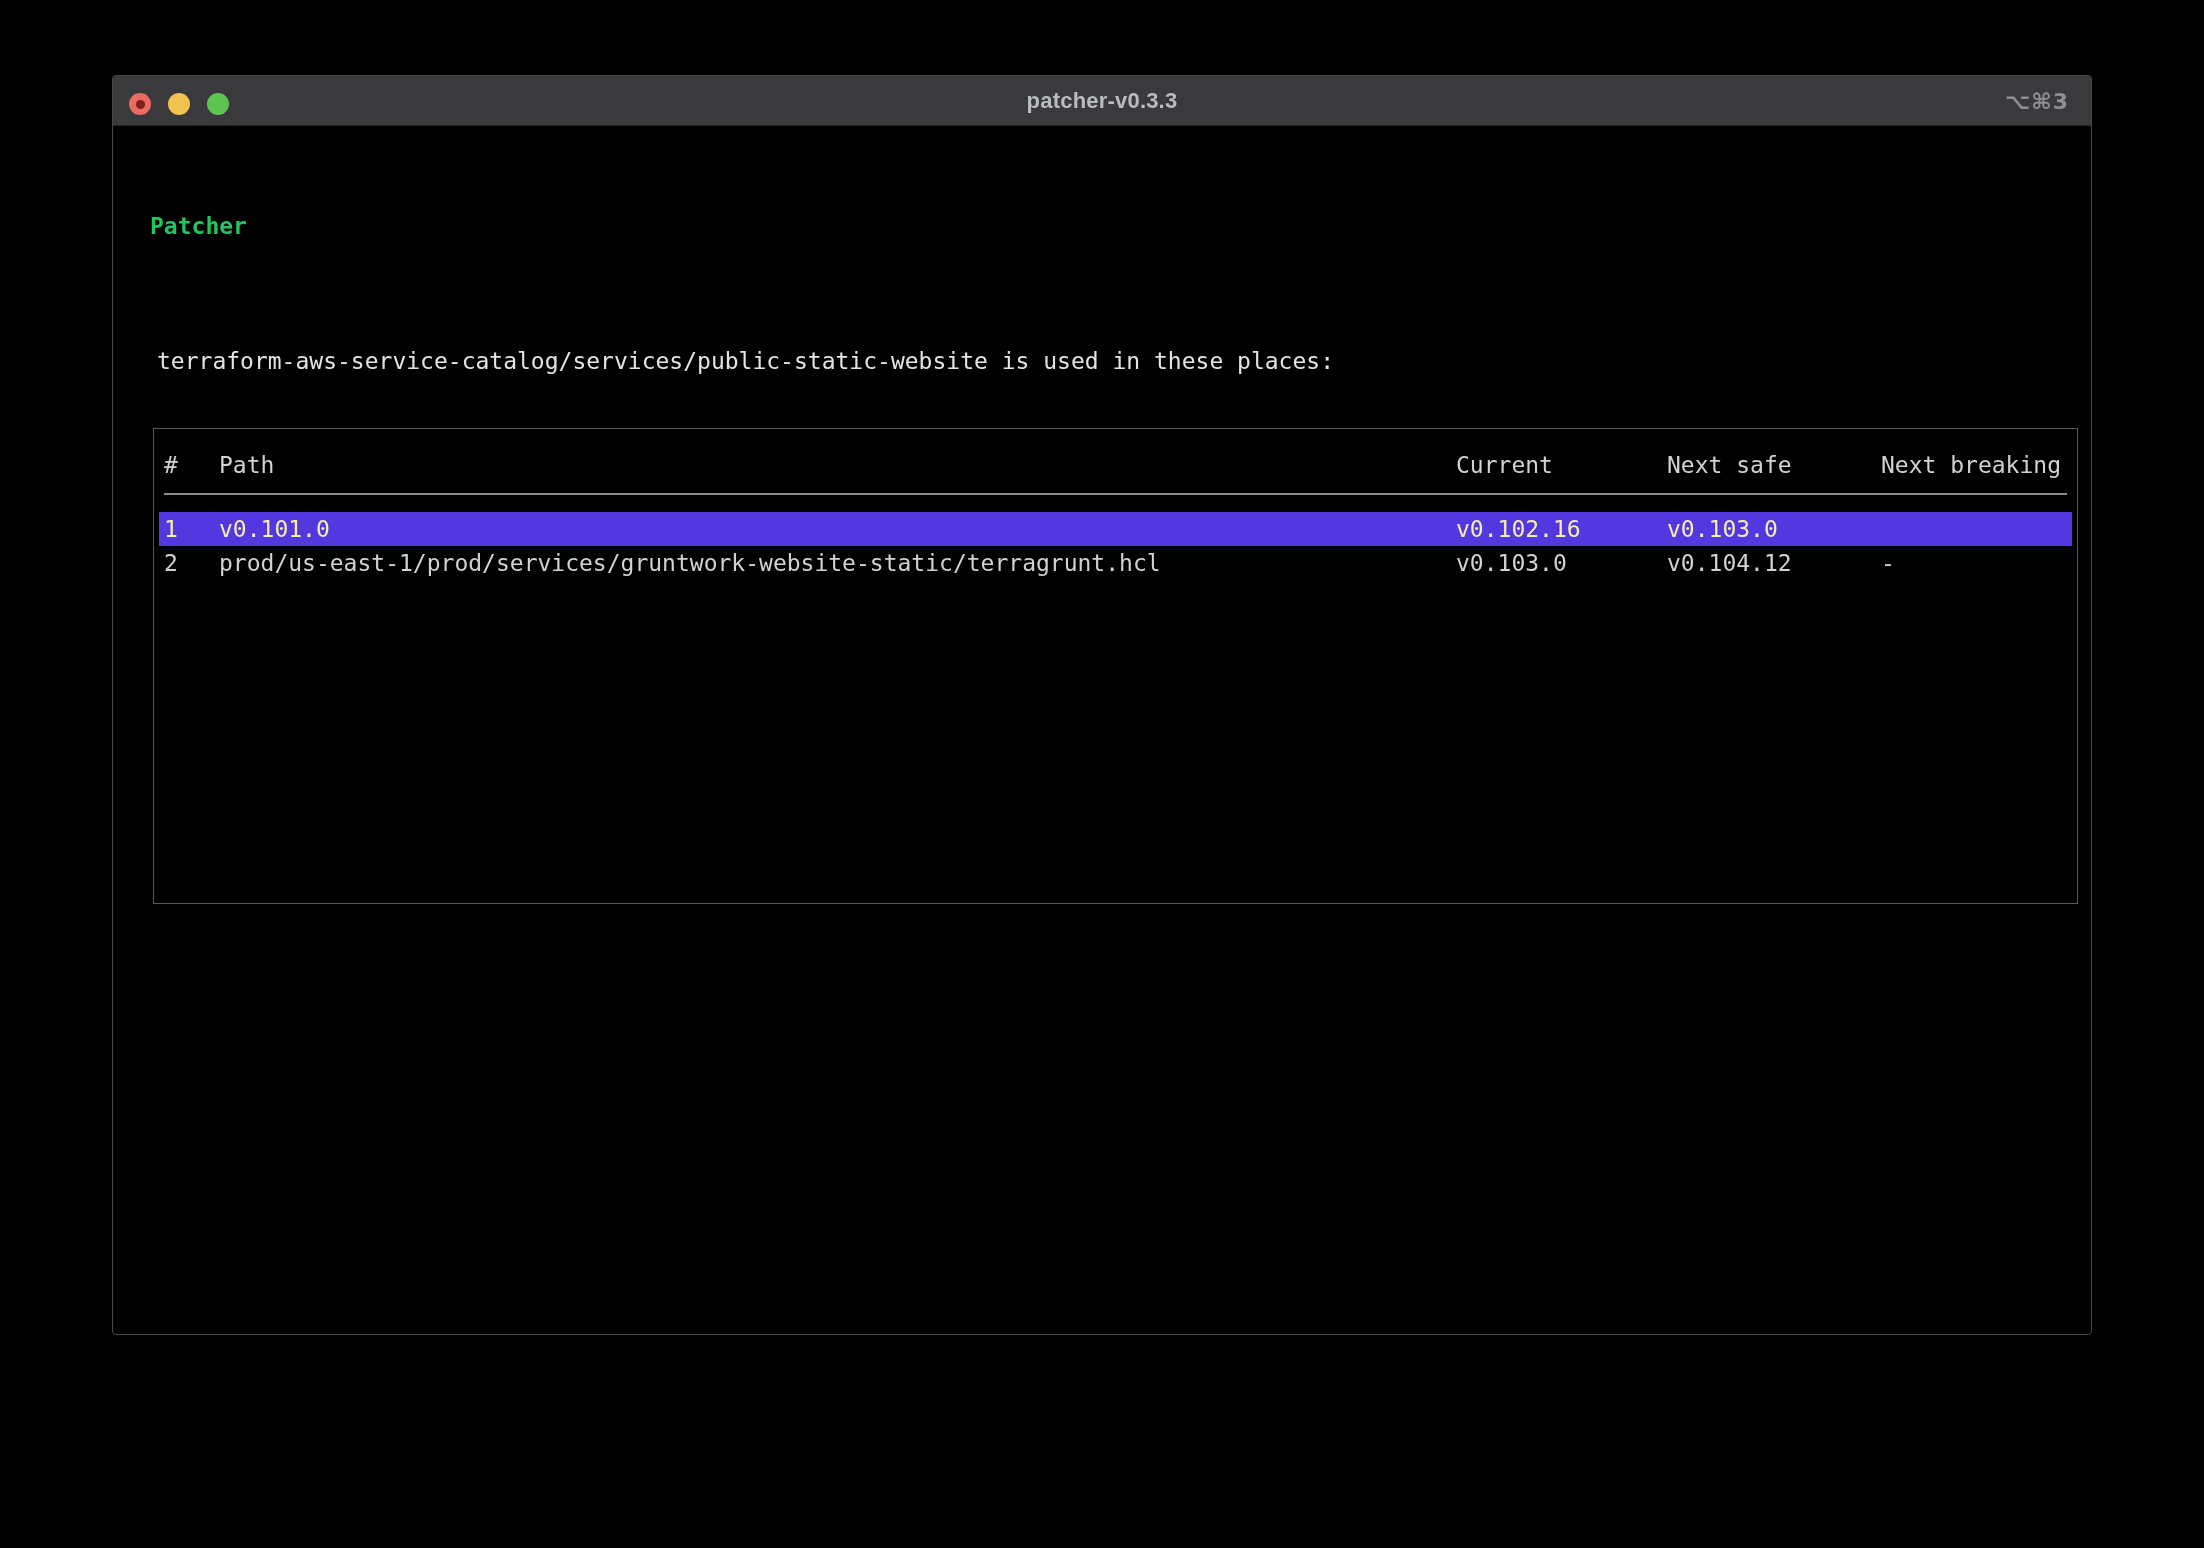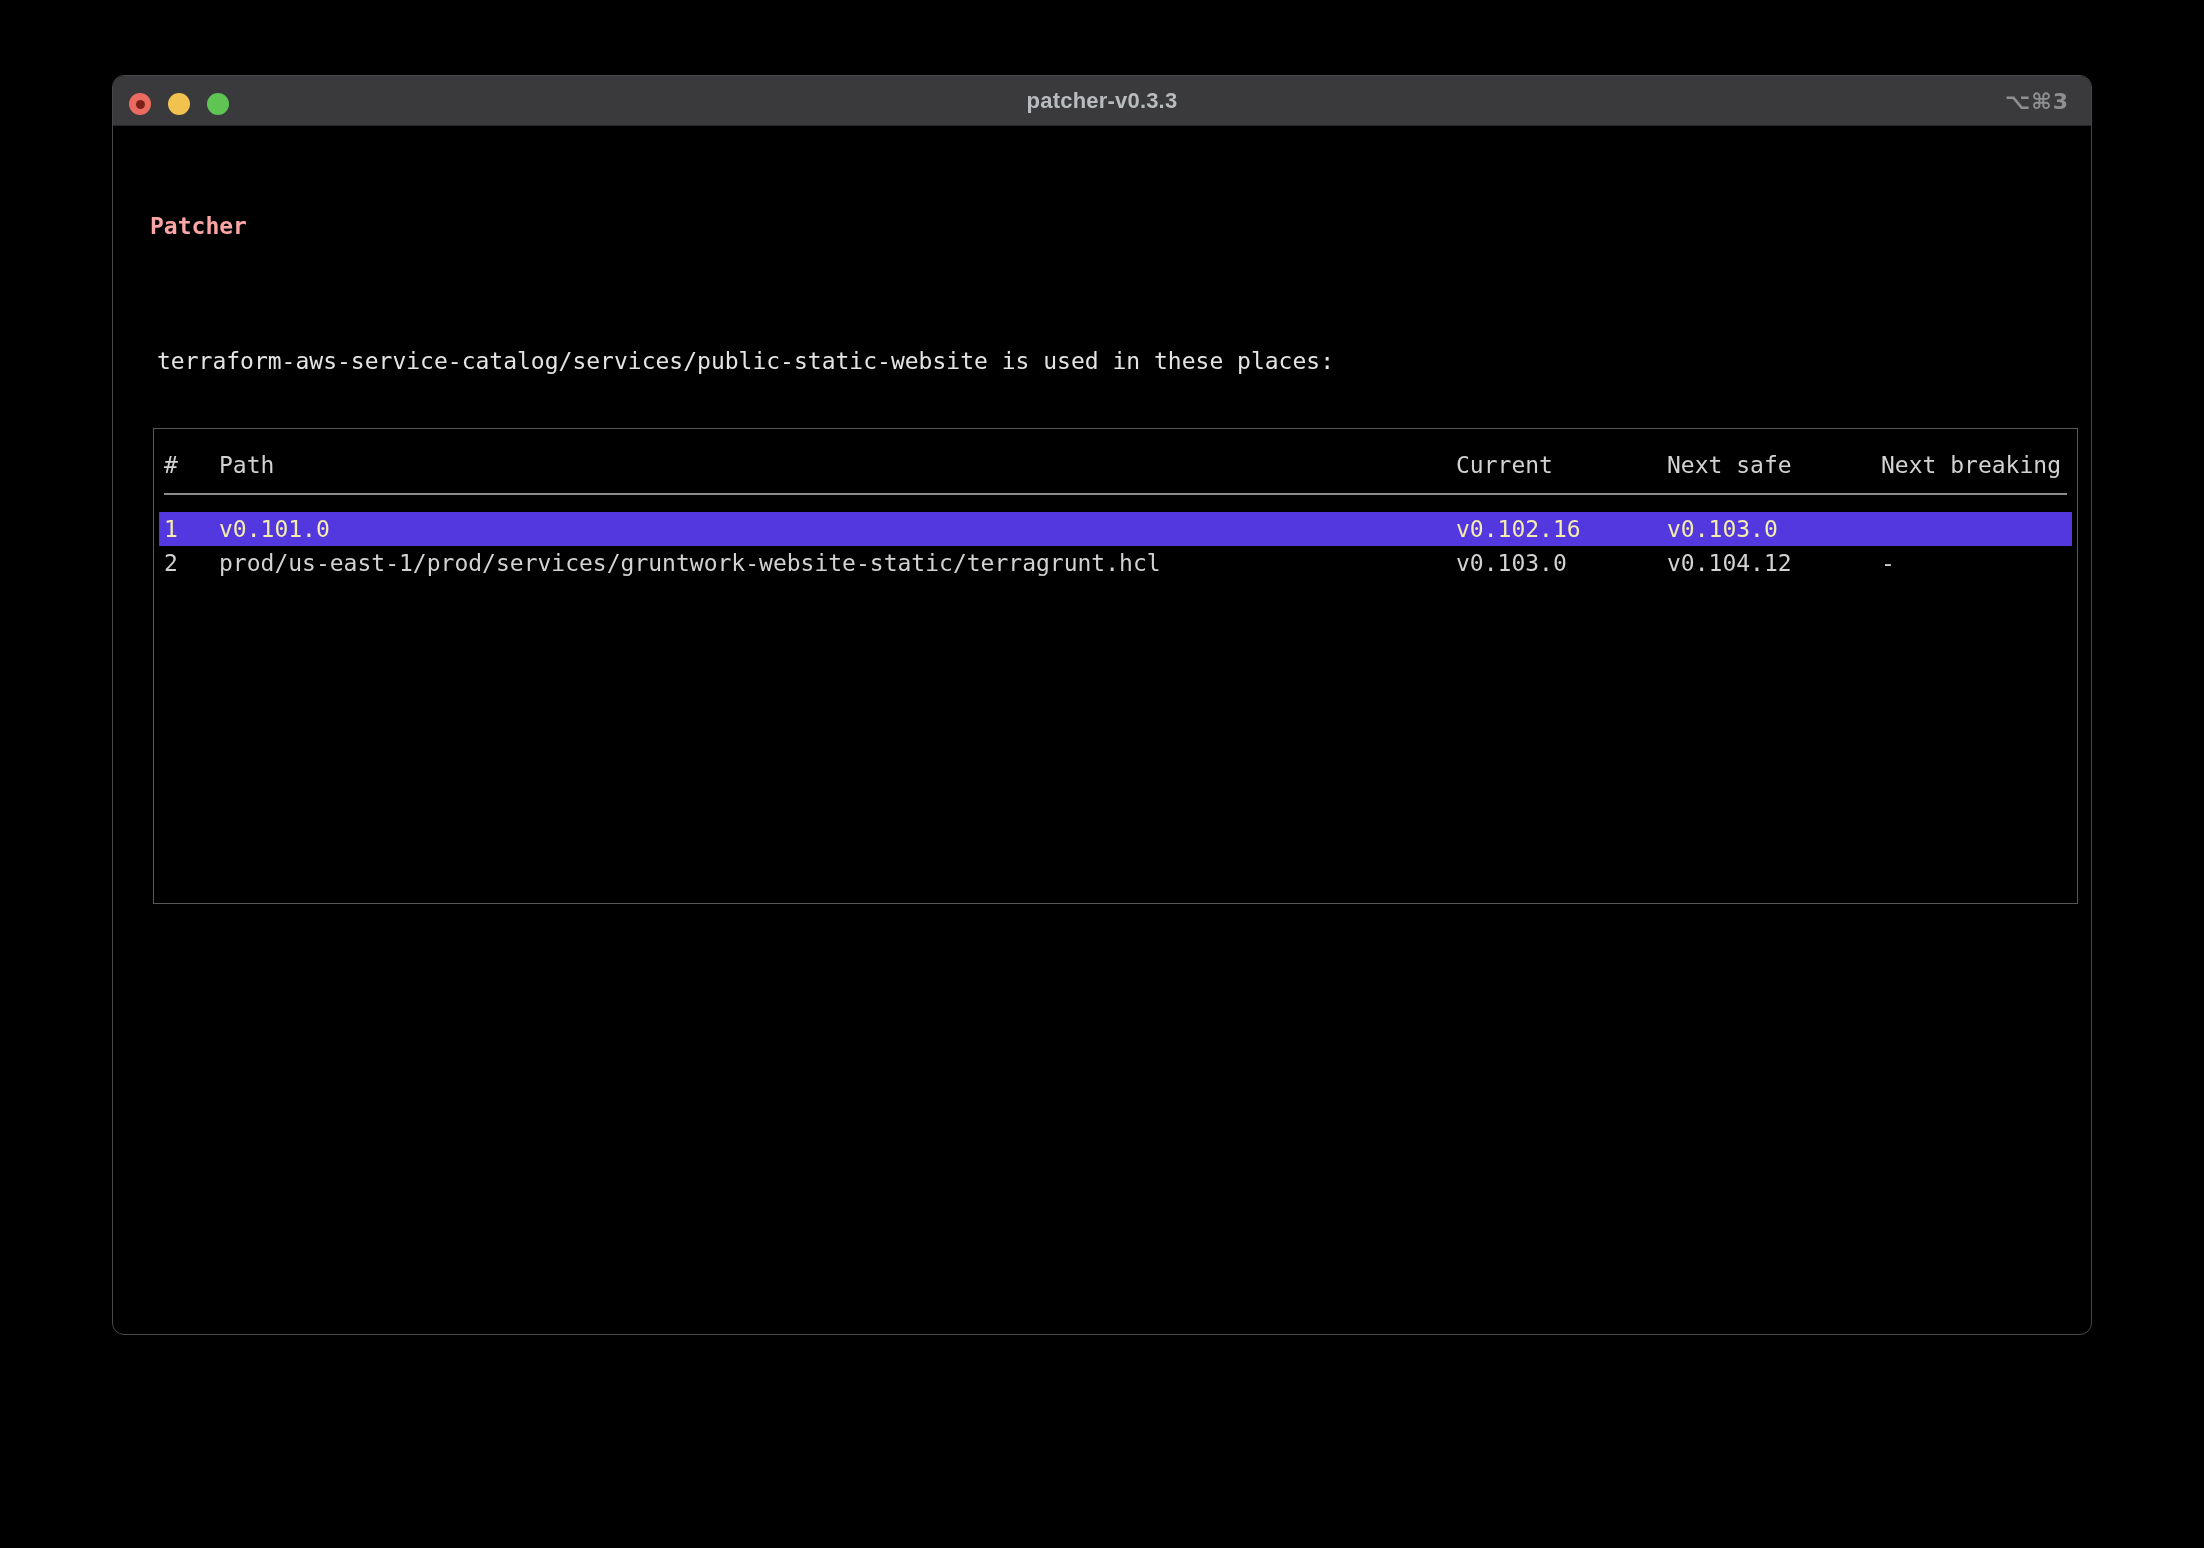--- a/index.html
+++ b/index.html
@@ -21,21 +21,21 @@
     --traffic-yellow:#f1c24f;
     --traffic-green:#5fc454;
     --window-border:#484848;
   }
   *{box-sizing:border-box;margin:0;padding:0;}
   html,body{width:2204px;height:1548px;background:#000;overflow:hidden;}
   body{font-family:"DejaVu Sans Mono",monospace;}
 
   .window{
     position:absolute;left:112px;top:75px;width:1980px;height:1260px;
-    background:#000;border:1px solid var(--window-border);border-radius:12px;
+    background:#000;border:1px solid var(--window-border);border-radius:4px;
     overflow:hidden;
   }
   .titlebar{
     position:relative;height:50px;background:var(--titlebar-bg);
     border-bottom:1px solid #262626;
     display:flex;align-items:center;justify-content:center;
   }
   .traffic{
     position:absolute;left:16px;top:17px;display:flex;
   }
@@ -54,21 +54,21 @@
   .shortcut{
     position:absolute;right:22px;top:0;height:50px;display:flex;align-items:center;
     font-family:"DejaVu Sans",sans-serif;font-size:22px;font-weight:bold;
     color:var(--shortcut-text);letter-spacing:1px;
   }
 
   .screen{position:relative;width:100%;height:1273px;font-size:23px;color:var(--text-bright);}
 
   .app-heading{
     position:absolute;left:37px;top:85px;line-height:30px;
-    font-weight:bold;color:#fca5a5;
+    font-weight:bold;color:#22c55e;
   }
   .report-bar{
     position:absolute;left:37px;top:151px;width:1890px;height:31px;
     background:var(--accent-bar);
   }
   .report-tab{
     display:inline-flex;height:31px;align-items:center;padding:0 15px;
     background:var(--accent-tab);color:var(--tab-text);font-weight:bold;
   }
   .usage-line{

